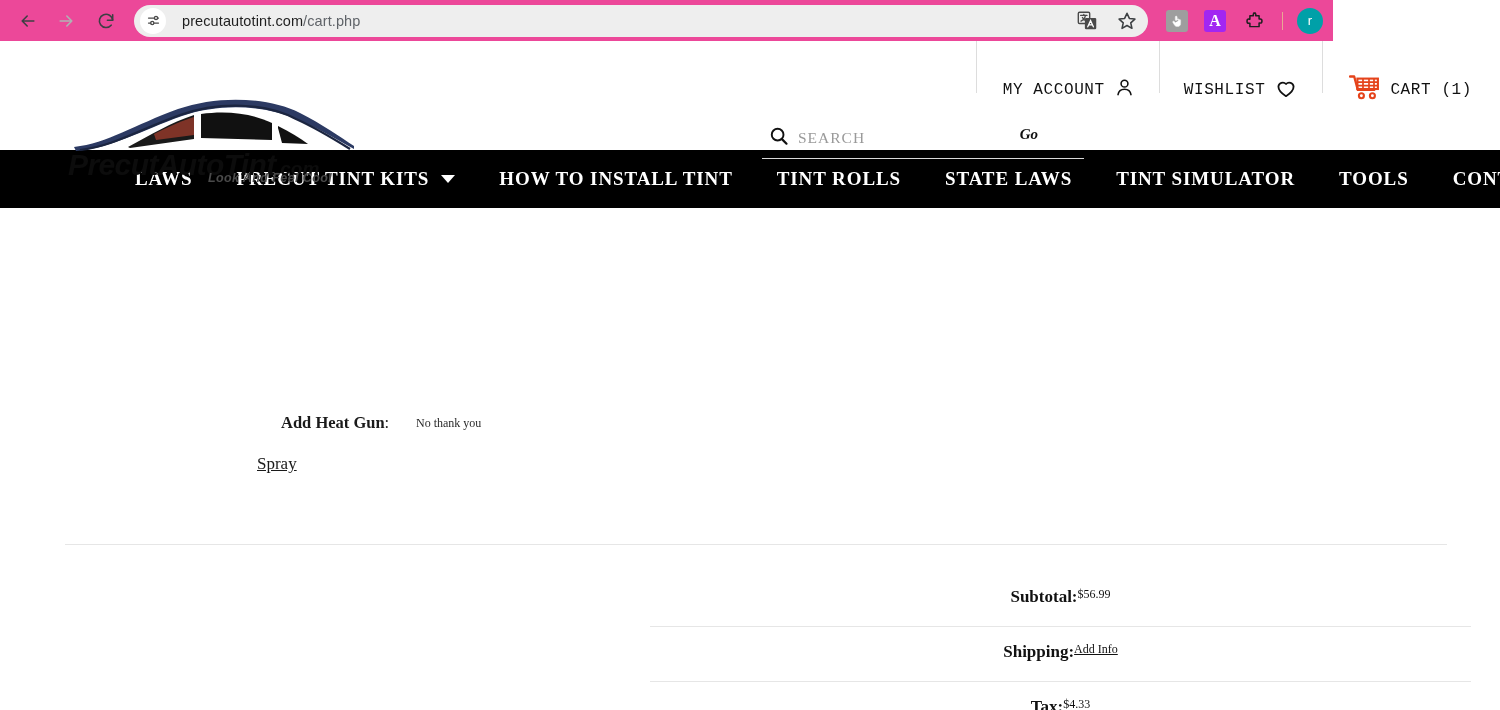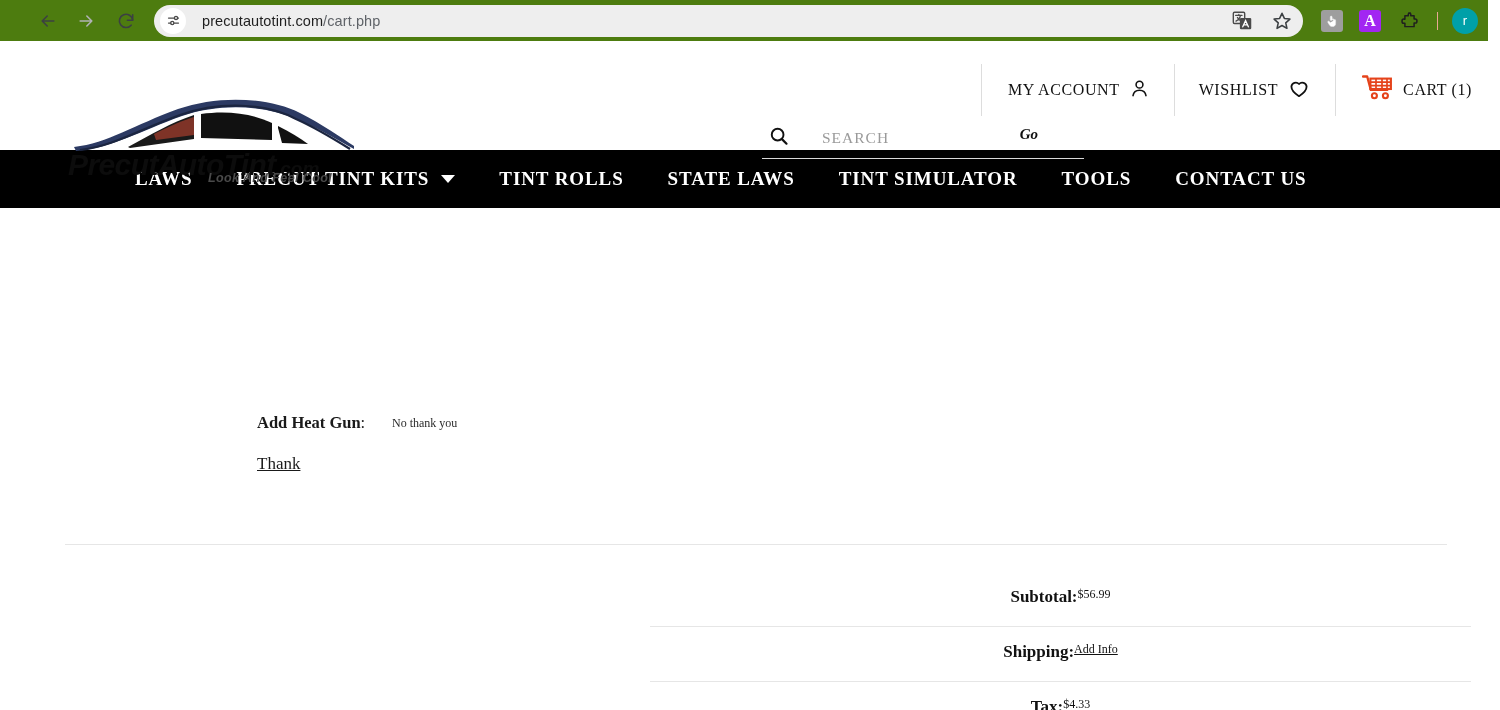--- a/index.html
+++ b/index.html
@@ -7,25 +7,24 @@
   html, body {
     width: 1500px; height: 710px;
     background: #ffffff;
     font-family: "Liberation Serif", "DejaVu Serif", serif;
     overflow: hidden;
   }
 
   
   .browser-bar {
     position: relative;
-    width: 1488px; height: 41px;
-    background: #4d7c0f;
+    width: 1333px; height: 41px;
+    background: #ec4899;
     display: flex; align-items: center;
     font-family: "Liberation Sans", sans-serif;
-    padding-left: 20px;
   }
   .nav-btn {
     width: 32px; height: 32px;
     display: flex; align-items: center; justify-content: center;
     border-radius: 50%;
     flex: 0 0 auto;
   }
   .nav-btn svg { display:block; }
   .nav-back   { margin-left: 12px; }
   .nav-fwd    { margin-left: 6px; }
@@ -96,33 +95,33 @@
     display: flex; align-items: center;
   }
   .logo-wrap {
     position: absolute; left: 68px; top: 50px;
     width: 292px; height: 92px; font-style: italic;
   }
   .logo-svg { display: block; }
 
   .header-right {
     position: absolute; right: 0px; top: 0;
-    height: 98px; display: flex; align-items: center;
+    height: 98px; display: flex;  font-family: Liberation Mono, monospace;
   }
 
   .search-group {
     position: absolute; left: 762px; top: 76px;
     width: 322px; height: 42px;
     border-bottom: 1px solid #d8d8d8;
     display: flex; align-items: center;
   }
   .search-icon { margin-left: 6px; flex: 0 0 auto; }
   .search-input {
     border: 0; outline: 0; background: transparent;
-    margin-left: 32px;
+    margin-left: 8px;
     width: 180px;
     font-family: "Liberation Serif", serif;
     font-size: 15.5px;
     letter-spacing: .8px;
     color: #222;
   }
   .search-input::placeholder { color: #9a9a9a; letter-spacing: 1px; }
   .go-btn {
     position: absolute; right: 46px; top: 9px;
     border: 0; background: transparent;
@@ -197,20 +196,21 @@
   .opt-row {
     display: flex;
     margin-bottom: 9px;
   }
   .opt-label {
     width: 135px;
     font-weight: 700;
     font-size: 16.5px;
     color: #1a1a1a;
     line-height: 1.22;
+    margin-left: 24px;
   }
   .opt-label .colon { font-weight: 400; }
   .opt-value {
     font-size: 12px;
     color: #2a2a2a;
     line-height: 1.3;
     padding-top: 3px;
   }
   .change-link {
     display: inline-block;
@@ -412,20 +412,23 @@
 <div class="nav-bar">
   <div class="nav-items">
     <a class="nav-item">
       <span>LAWS</span>
     </a>
     <a class="nav-item">
       <span>PRECUT TINT KITS</span>
       <span class="caret"></span>
     </a>
     <a class="nav-item">
+      <span>HOW TO INSTALL TINT</span>
+    </a>
+    <a class="nav-item">
       <span>TINT ROLLS</span>
     </a>
     <a class="nav-item">
       <span>STATE LAWS</span>
     </a>
     <a class="nav-item">
       <span>TINT SIMULATOR</span>
     </a>
     <a class="nav-item">
       <span>TOOLS</span>
@@ -436,21 +439,21 @@
   </div>
 </div>
 
 <div class="page">
 
   <div class="item-options">
     <div class="opt-row">
       <div class="opt-label"><span>Add Heat Gun</span><span class="colon">:</span></div>
       <div class="opt-value">No thank you</div>
     </div>
-    <a class="change-link">Thank</a>
+    <a class="change-link">Spray</a>
   </div>
 
   <div class="main-divider"></div>
 
   <div class="totals">
 
     <div class="total-row">
       <div class="total-label">Subtotal:</div>
       <div class="total-value">$56.99</div>
     </div>

